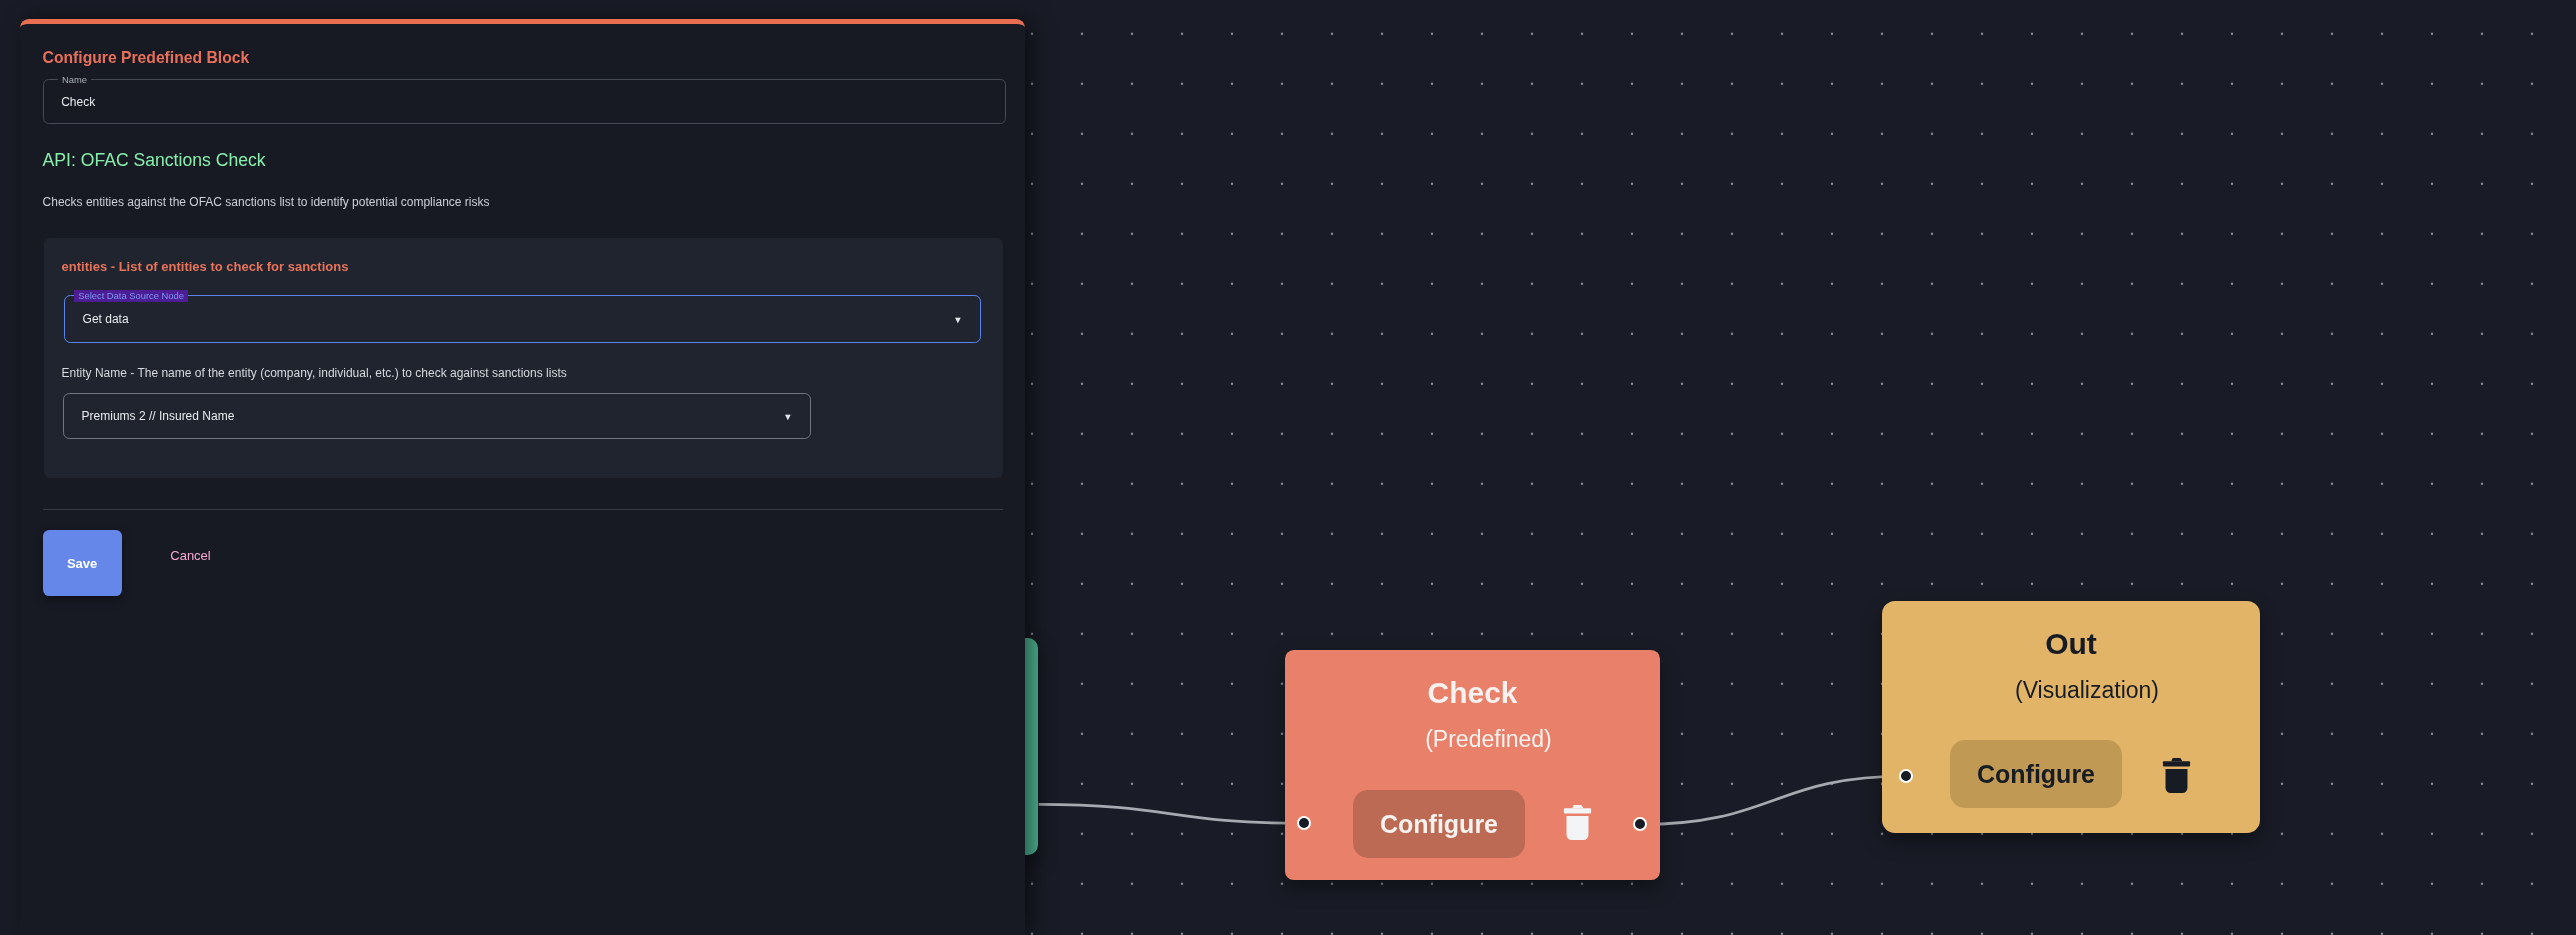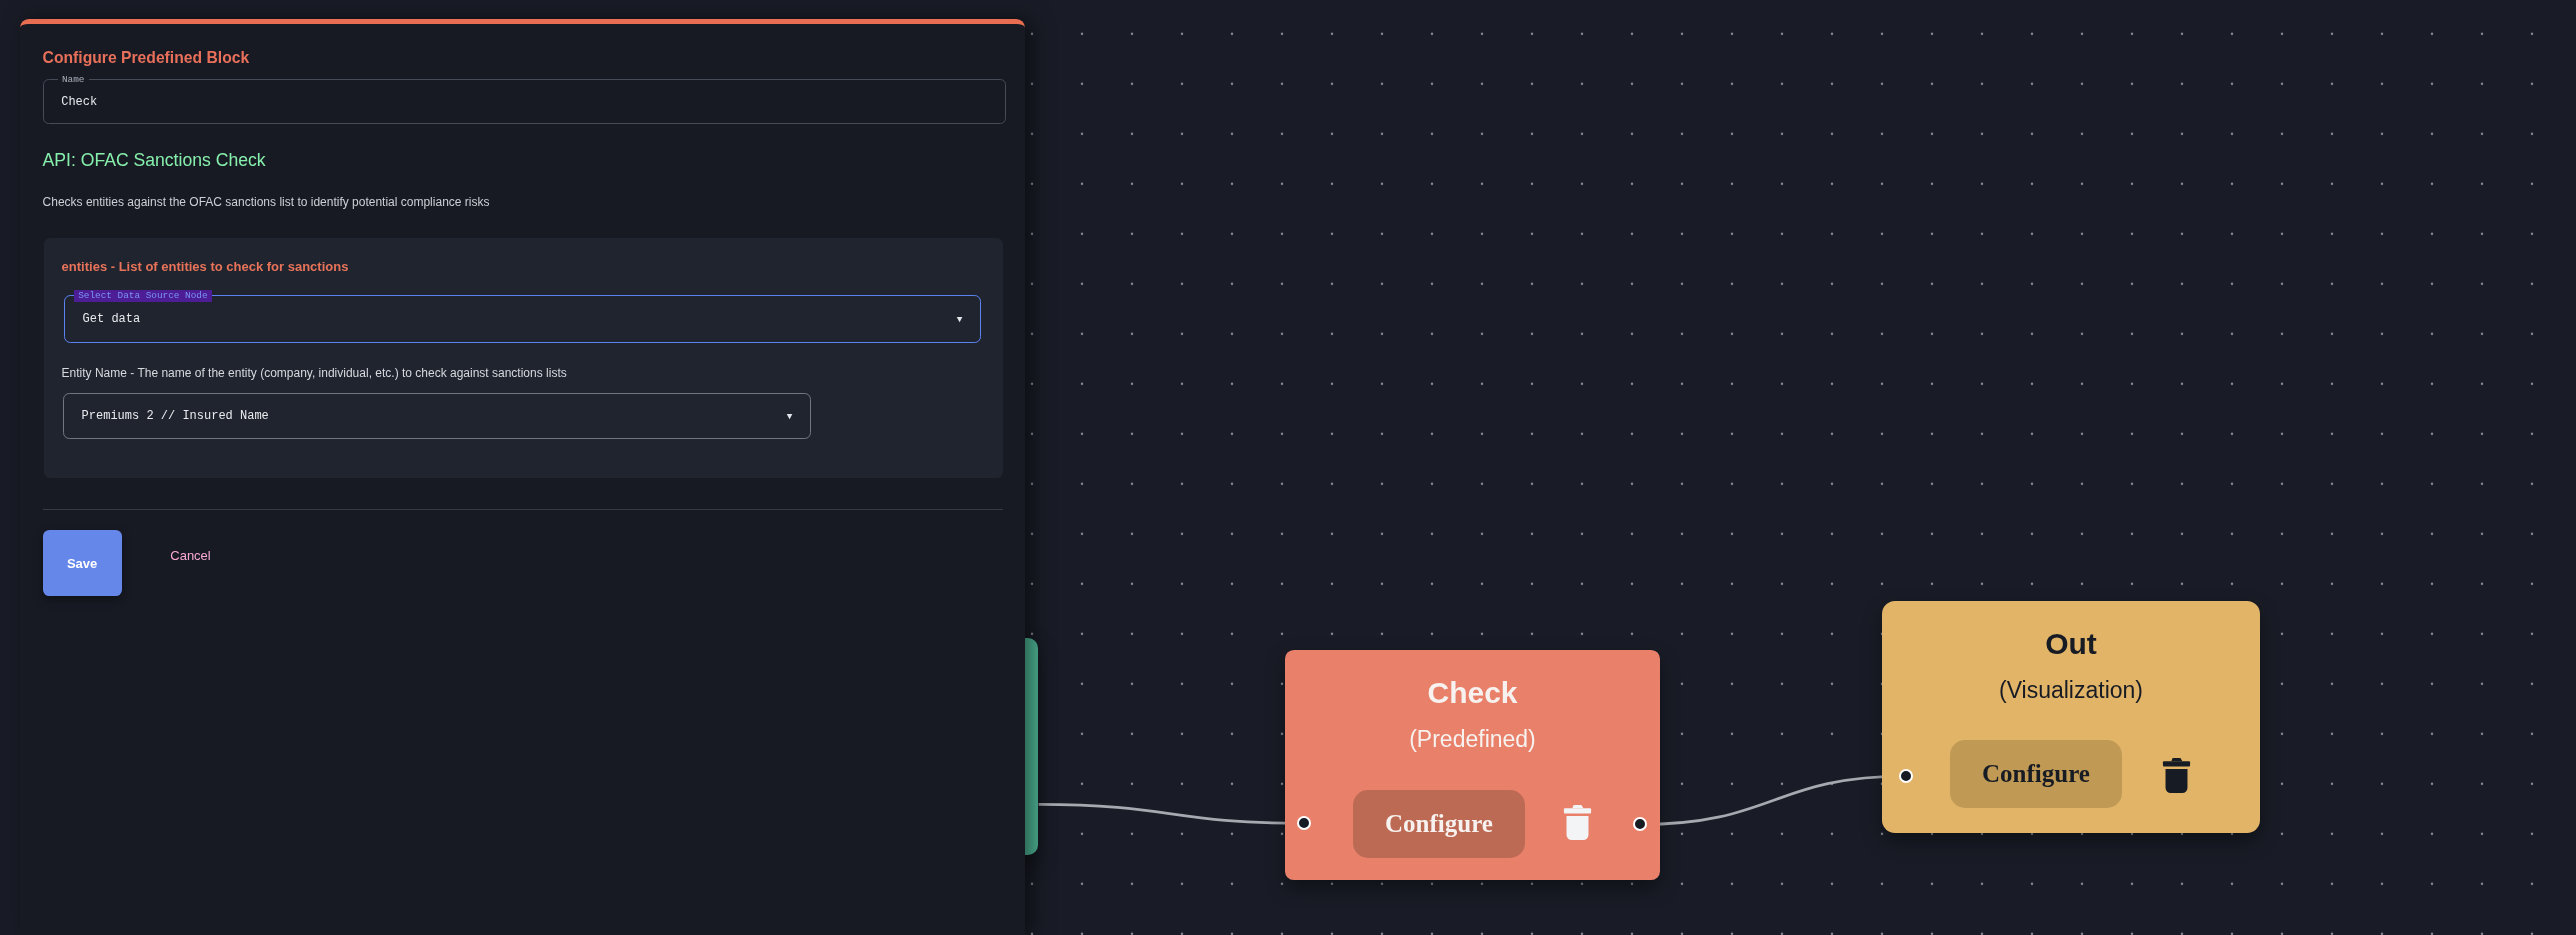--- a/index.html
+++ b/index.html
@@ -25,24 +25,24 @@
   }
   .node-check{
     left:1285px;top:650px;width:375px;height:230px;border-radius:8.8px;
     background:#e8806a;color:#f7f2ef;text-align:center;
   }
   .node-out{
     left:1882px;top:601px;width:378px;height:232px;border-radius:13px;
     background:#e2b468;color:#171b24;text-align:center;
   }
   .node-title{position:absolute;left:0;width:100%;top:26px;font-size:30px;font-weight:bold;line-height:1.1;}
-  .node-subtitle{position:absolute;left:0;width:100%;top:77px;font-size:23px;line-height:1.1;}
+  .node-subtitle{position:absolute;left:0;width:100%;top:77px;font-size:23px;line-height:1.1;padding-left:16px;}
   .node-configure{
     position:absolute;border:none;cursor:pointer;
-    font-family:Liberation Serif, serif;font-size:25px;font-weight:bold;border-radius:15px;
+    font-family:Liberation Sans, sans-serif;font-size:25px;font-weight:bold;border-radius:15px;
     display:flex;align-items:center;justify-content:center;
   }
   .node-check .node-configure{left:68px;top:140px;width:172px;height:68px;background:#bc6a54;color:#f7f2ef;}
   .node-out   .node-configure{left:68px;top:139px;width:172px;height:68px;background:#c09a54;color:#171b24;}
   .node-trash{position:absolute;width:31px;height:39px;cursor:pointer;background:none;border:none;padding:0;}
   .node-check .node-trash{left:277px;top:153px;}
   .node-out   .node-trash{left:279px;top:155px;}
   .node-trash svg{width:100%;height:100%;display:block;}
   .port{
     position:absolute;z-index:8;width:10px;height:10px;border-radius:50%;
@@ -53,21 +53,21 @@
   .panel{
     position:absolute;left:20px;top:19px;width:1005px;height:917px;z-index:50;
     background:#171a23;border-top:5px solid #e96e51;
     border-radius:8.8px 8.8px 0 0;box-sizing:border-box;
     box-shadow:6.3px 0 21.4px rgba(0,0,0,.5);
   }
   .panel-title{
     position:absolute;left:22.6px;top:24.5px;font-size:15.7px;font-weight:bold;color:#e8705a;
   }
   .fieldset{
-    position:absolute;border-radius:5.7px;box-sizing:border-box;font-family:Liberation Mono, monospace;
+    position:absolute;border-radius:5.7px;box-sizing:border-box;
   }
   .fieldset .legend{
     position:absolute;top:-5.7px;left:14px;padding:0 4.4px;font-size:9.4px;line-height:11.3px;
     background:#171a23;color:#a9afba;white-space:nowrap;
   }
   .name-field{
     left:22.6px;top:55px;width:963px;height:45px;border:0.6px solid #454b57;
   }
   .field-value{
     position:absolute;left:17.6px;top:0;height:100%;display:flex;align-items:center;

